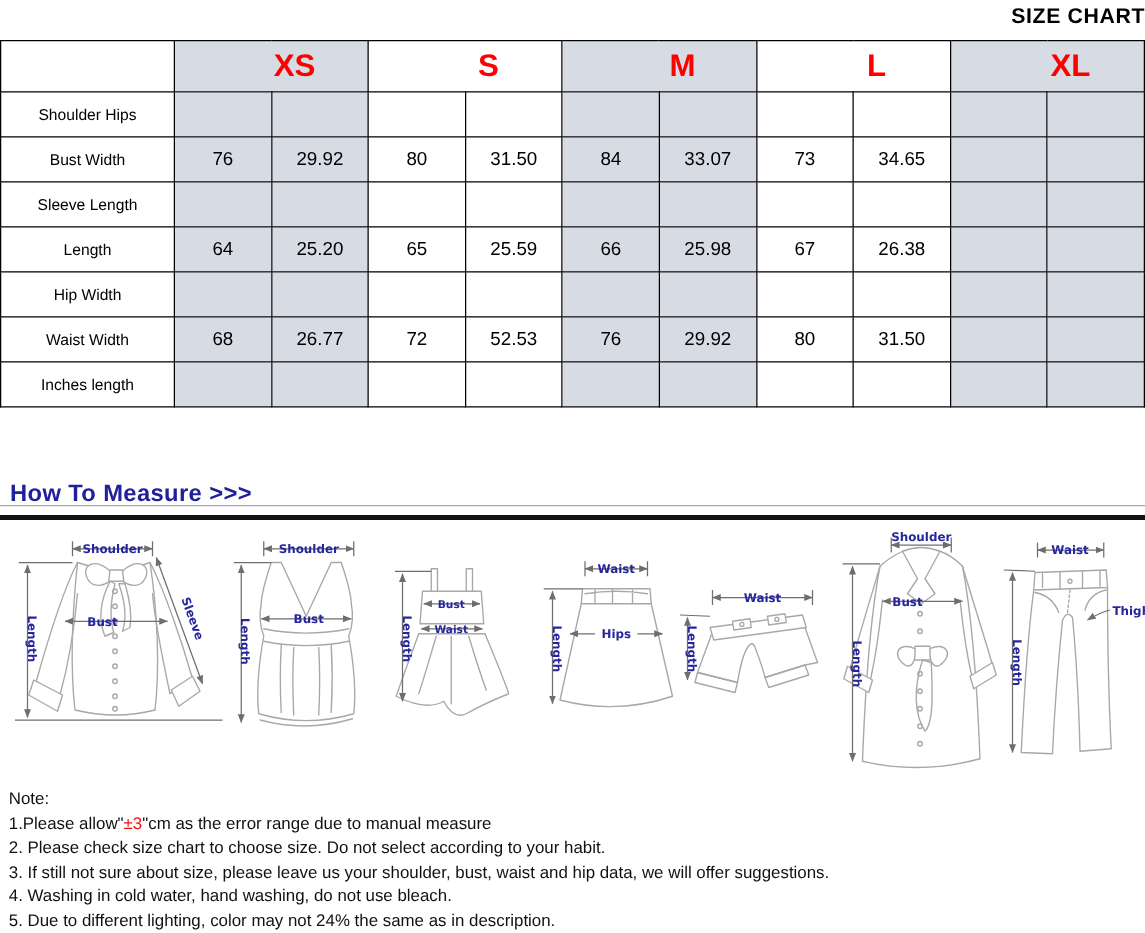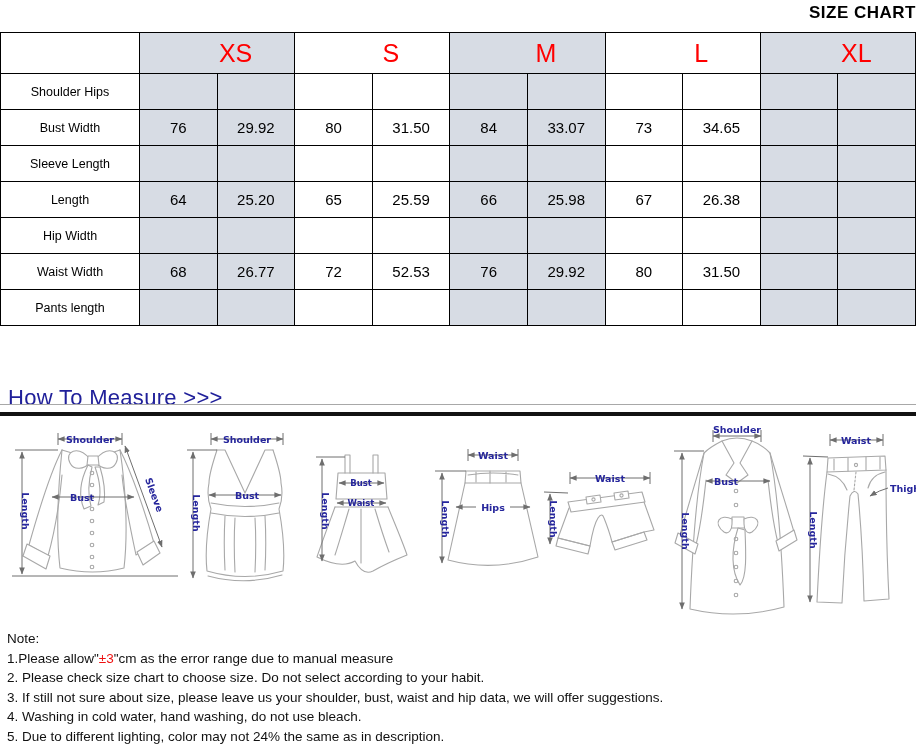--- a/index.html
+++ b/index.html
@@ -3,27 +3,27 @@
 <meta charset="utf-8">
 <style>
   html,body{margin:0;padding:0;background:#fff;}
   .page{position:relative;width:916px;height:746px;background:#fff;overflow:hidden;
         font-family:"Liberation Sans",sans-serif;color:#000;}
   .title{position:absolute;top:3px;left:0;width:916px;text-align:right;
          font-size:17px;font-weight:bold;letter-spacing:.5px;}
   
   table.sizes{position:absolute;top:32px;left:0;width:916px;border-collapse:collapse;table-layout:fixed;}
   table.sizes th,table.sizes td{border:1px solid #000;text-align:center;vertical-align:middle;padding:0;overflow:hidden;}
-  tr.size-row th{height:40px;font-size:25px;font-weight:normal;color:#ff0000;font-family:"Liberation Sans",sans-serif;padding-left:37px;}
+  tr.size-row th{height:40px;font-size:25px;font-weight:bold;color:#ff0000;font-family:"Liberation Sans",sans-serif;padding-left:37px;}
   tr.unit-row th{height:35px;font-size:13px;font-weight:bold;}
   tbody td{height:35px;font-size:15px;}
   td.row-label{font-size:12.5px;}
   .s{background:#d7dce4;}
   
-  .measure-heading{position:absolute;top:385px;left:8px;font-size:22px;font-weight:normal;
+  .measure-heading{position:absolute;top:385px;left:8px;font-size:19px;font-weight:bold;
                    color:#20209a;letter-spacing:.3px;}
   .hr-thin{position:absolute;top:404px;left:0;width:916px;height:1px;background:#a8a8a8;}
   .hr-thick{position:absolute;top:412px;left:0;width:916px;height:4px;background:#121212;}
   
   .diagrams{position:absolute;top:423px;left:0;width:916px;height:205px;}
   .garment{position:absolute;}
   .garment text{font-family:"DejaVu Sans",sans-serif;font-size:9.5px;font-weight:bold;fill:#26269c;}
   .garment text.sm{font-size:8.5px;}
   .garment .o{fill:none;stroke:#a8a8a8;stroke-width:1.1;stroke-linejoin:round;stroke-linecap:round;}
   .garment .a{fill:none;stroke:#6e6e6e;stroke-width:1;}
@@ -136,21 +136,21 @@
         <td>72</td>
         <td>52.53</td>
         <td class="s">76</td>
         <td class="s">29.92</td>
         <td>80</td>
         <td>31.50</td>
         <td class="s"></td>
         <td class="s"></td>
       </tr>
       <tr>
-        <td class="row-label">Pants length</td>
+        <td class="row-label">Inches length</td>
         <td class="s"></td>
         <td class="s"></td>
         <td></td>
         <td></td>
         <td class="s"></td>
         <td class="s"></td>
         <td></td>
         <td></td>
         <td class="s"></td>
         <td class="s"></td>

